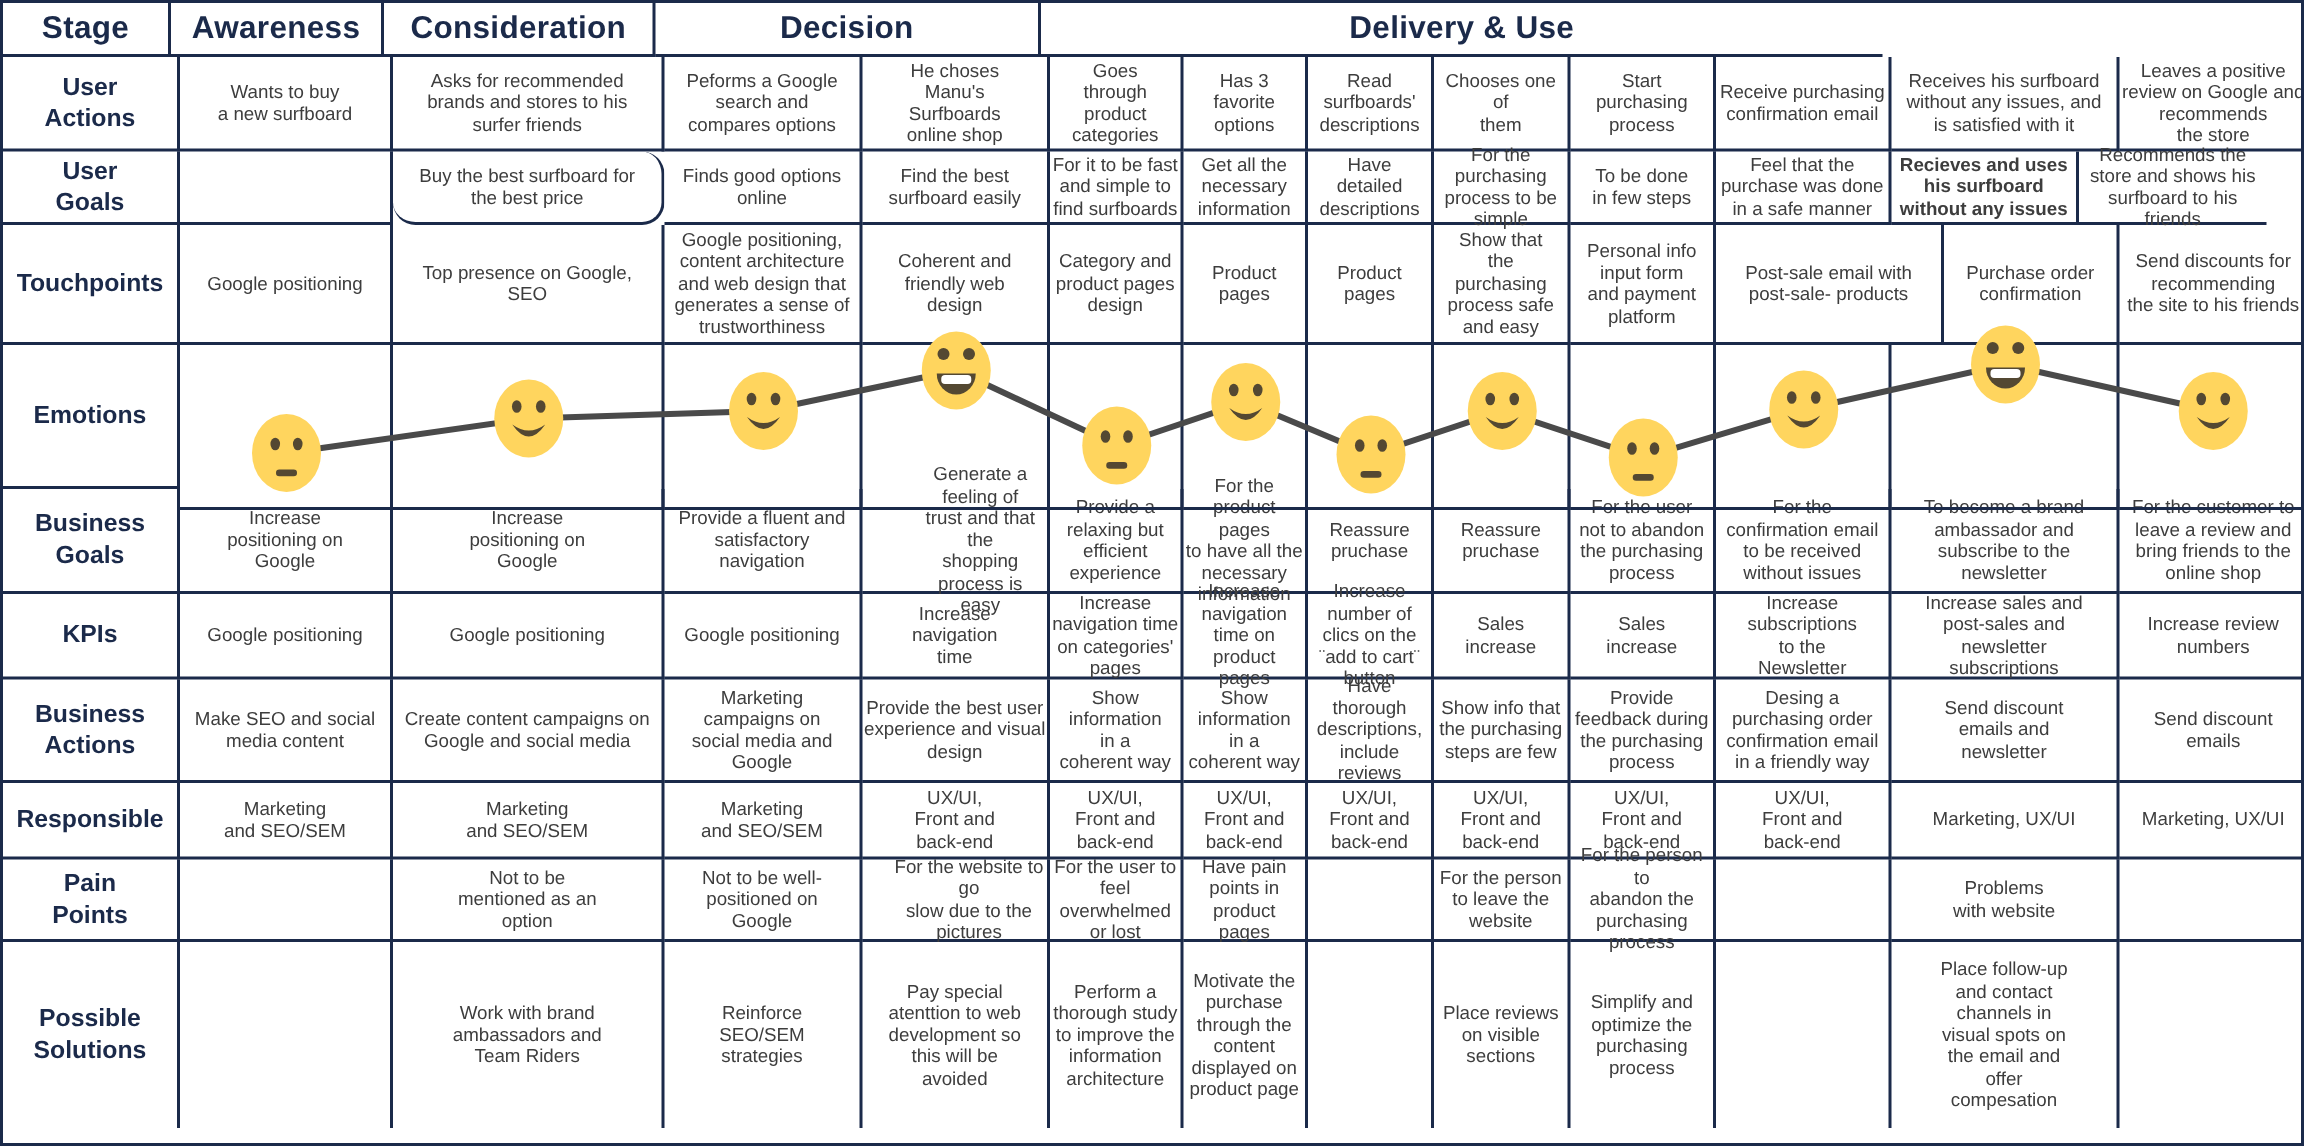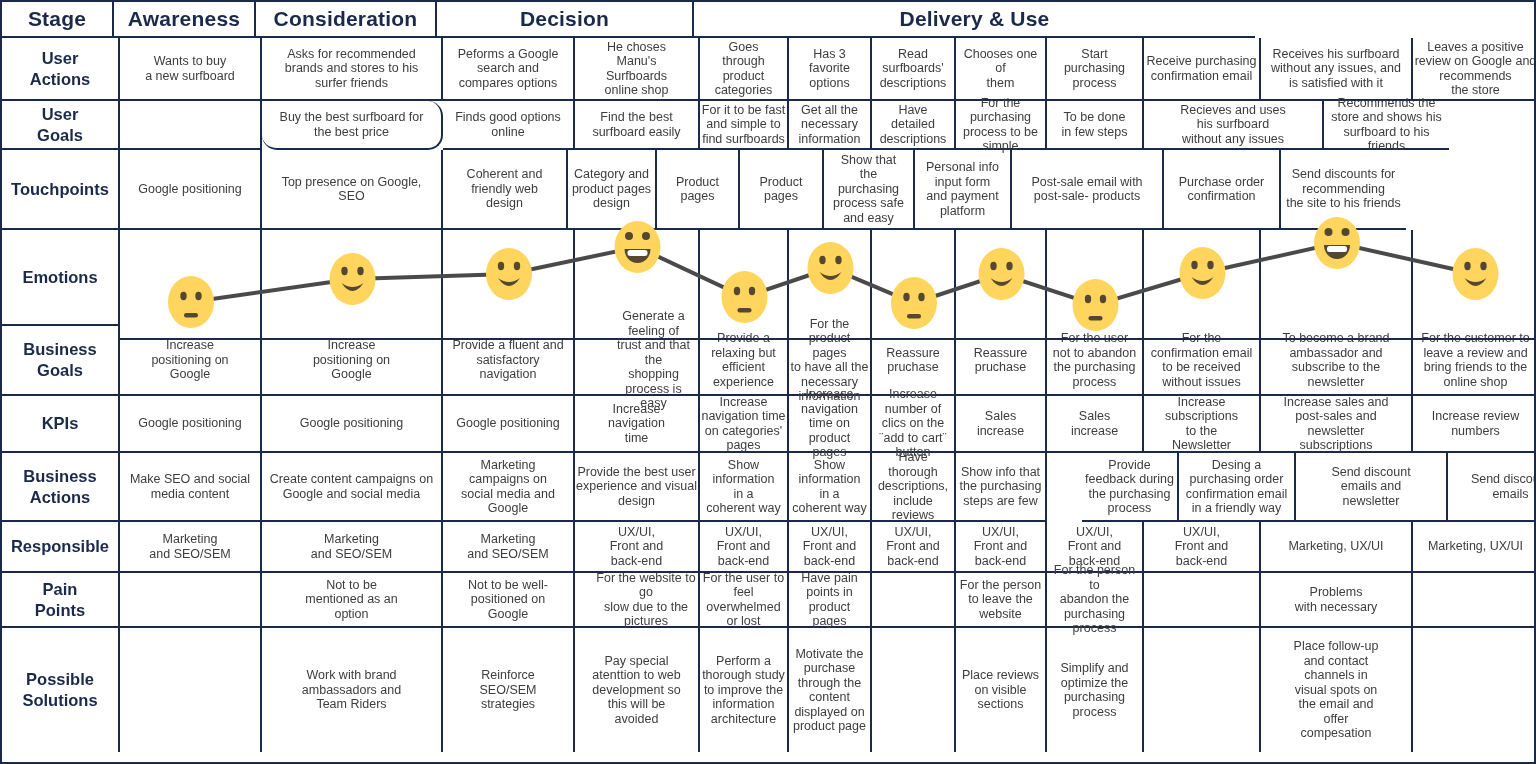--- a/index.html
+++ b/index.html
@@ -119,33 +119,41 @@
 information</div>
         <div class="dcell" style="width: 84px;">Have
 detailed
 descriptions</div>
         <div class="dcell" style="width: 91px;">For the
 purchasing
 process to be
 simple</div>
         <div class="dcell" style="width: 97px;">To be done
 in few steps</div>
-        <div class="dcell" style="width: 180px;">Recieves and uses
+        <div class="dcell" style="width: 117px;">Feel that the
+purchase was done
+in a safe manner</div>
+        <div class="dcell" style="width: 125px; font-weight: bold;">Recieves and uses
 his surfboard
 without any issues</div>
         <div class="dcell" style="width: 125px;">Recommends the
 store and shows his
 surfboard to his
 friends</div>
       </div>
       <div class="row" style="height: 80px;">
         <div class="rlabel" style="width: 118px;">Touchpoints</div>
         <div class="dcell" style="width: 142px;">Google positioning</div>
         <div class="dcell" style="width: 181px;">Top presence on Google,
 SEO</div>
+        <div class="dcell" style="width: 132px;">Google positioning,
+content architecture
+and web design that
+generates a sense of
+trustworthiness</div>
         <div class="dcell" style="width: 125px;">Coherent and
 friendly web
 design</div>
         <div class="dcell" style="width: 89px;">Category and
 product pages
 design</div>
         <div class="dcell" style="width: 83px;">Product
 pages</div>
         <div class="dcell" style="width: 84px;">Product
 pages</div>
@@ -365,21 +373,21 @@
 in a
 coherent way</div>
         <div class="dcell" style="width: 84px;">Have
 thorough
 descriptions,
 include
 reviews</div>
         <div class="dcell" style="width: 91px;">Show info that
 the purchasing
 steps are few</div>
-        <div class="dcell" style="width: 97px; margin-left: 35px;">Provide
+        <div class="dcell" style="width: 97px;">Provide
 feedback during
 the purchasing
 process</div>
         <div class="dcell" style="width: 117px;">Desing a
 purchasing order
 confirmation email
 in a friendly way</div>
         <div class="dcell" style="width: 152px;">Send discount
 emails and
 newsletter</div>
@@ -441,21 +449,21 @@
         <div class="dcell" style="width: 84px;"></div>
         <div class="dcell" style="width: 91px;">For the person
 to leave the
 website</div>
         <div class="dcell" style="width: 97px;">For the person to
 abandon the
 purchasing
 process</div>
         <div class="dcell" style="width: 117px;"></div>
         <div class="dcell" style="width: 152px;">Problems
-with necessary</div>
+with website</div>
         <div class="dcell" style="width: 125px;"></div>
       </div>
       <div class="row" style="height: 124px;">
         <div class="rlabel" style="width: 118px;">Possible
 Solutions</div>
         <div class="dcell" style="width: 142px;"></div>
         <div class="dcell" style="width: 181px;">Work with brand
 ambassadors and
 Team Riders</div>
         <div class="dcell" style="width: 132px;">Reinforce

